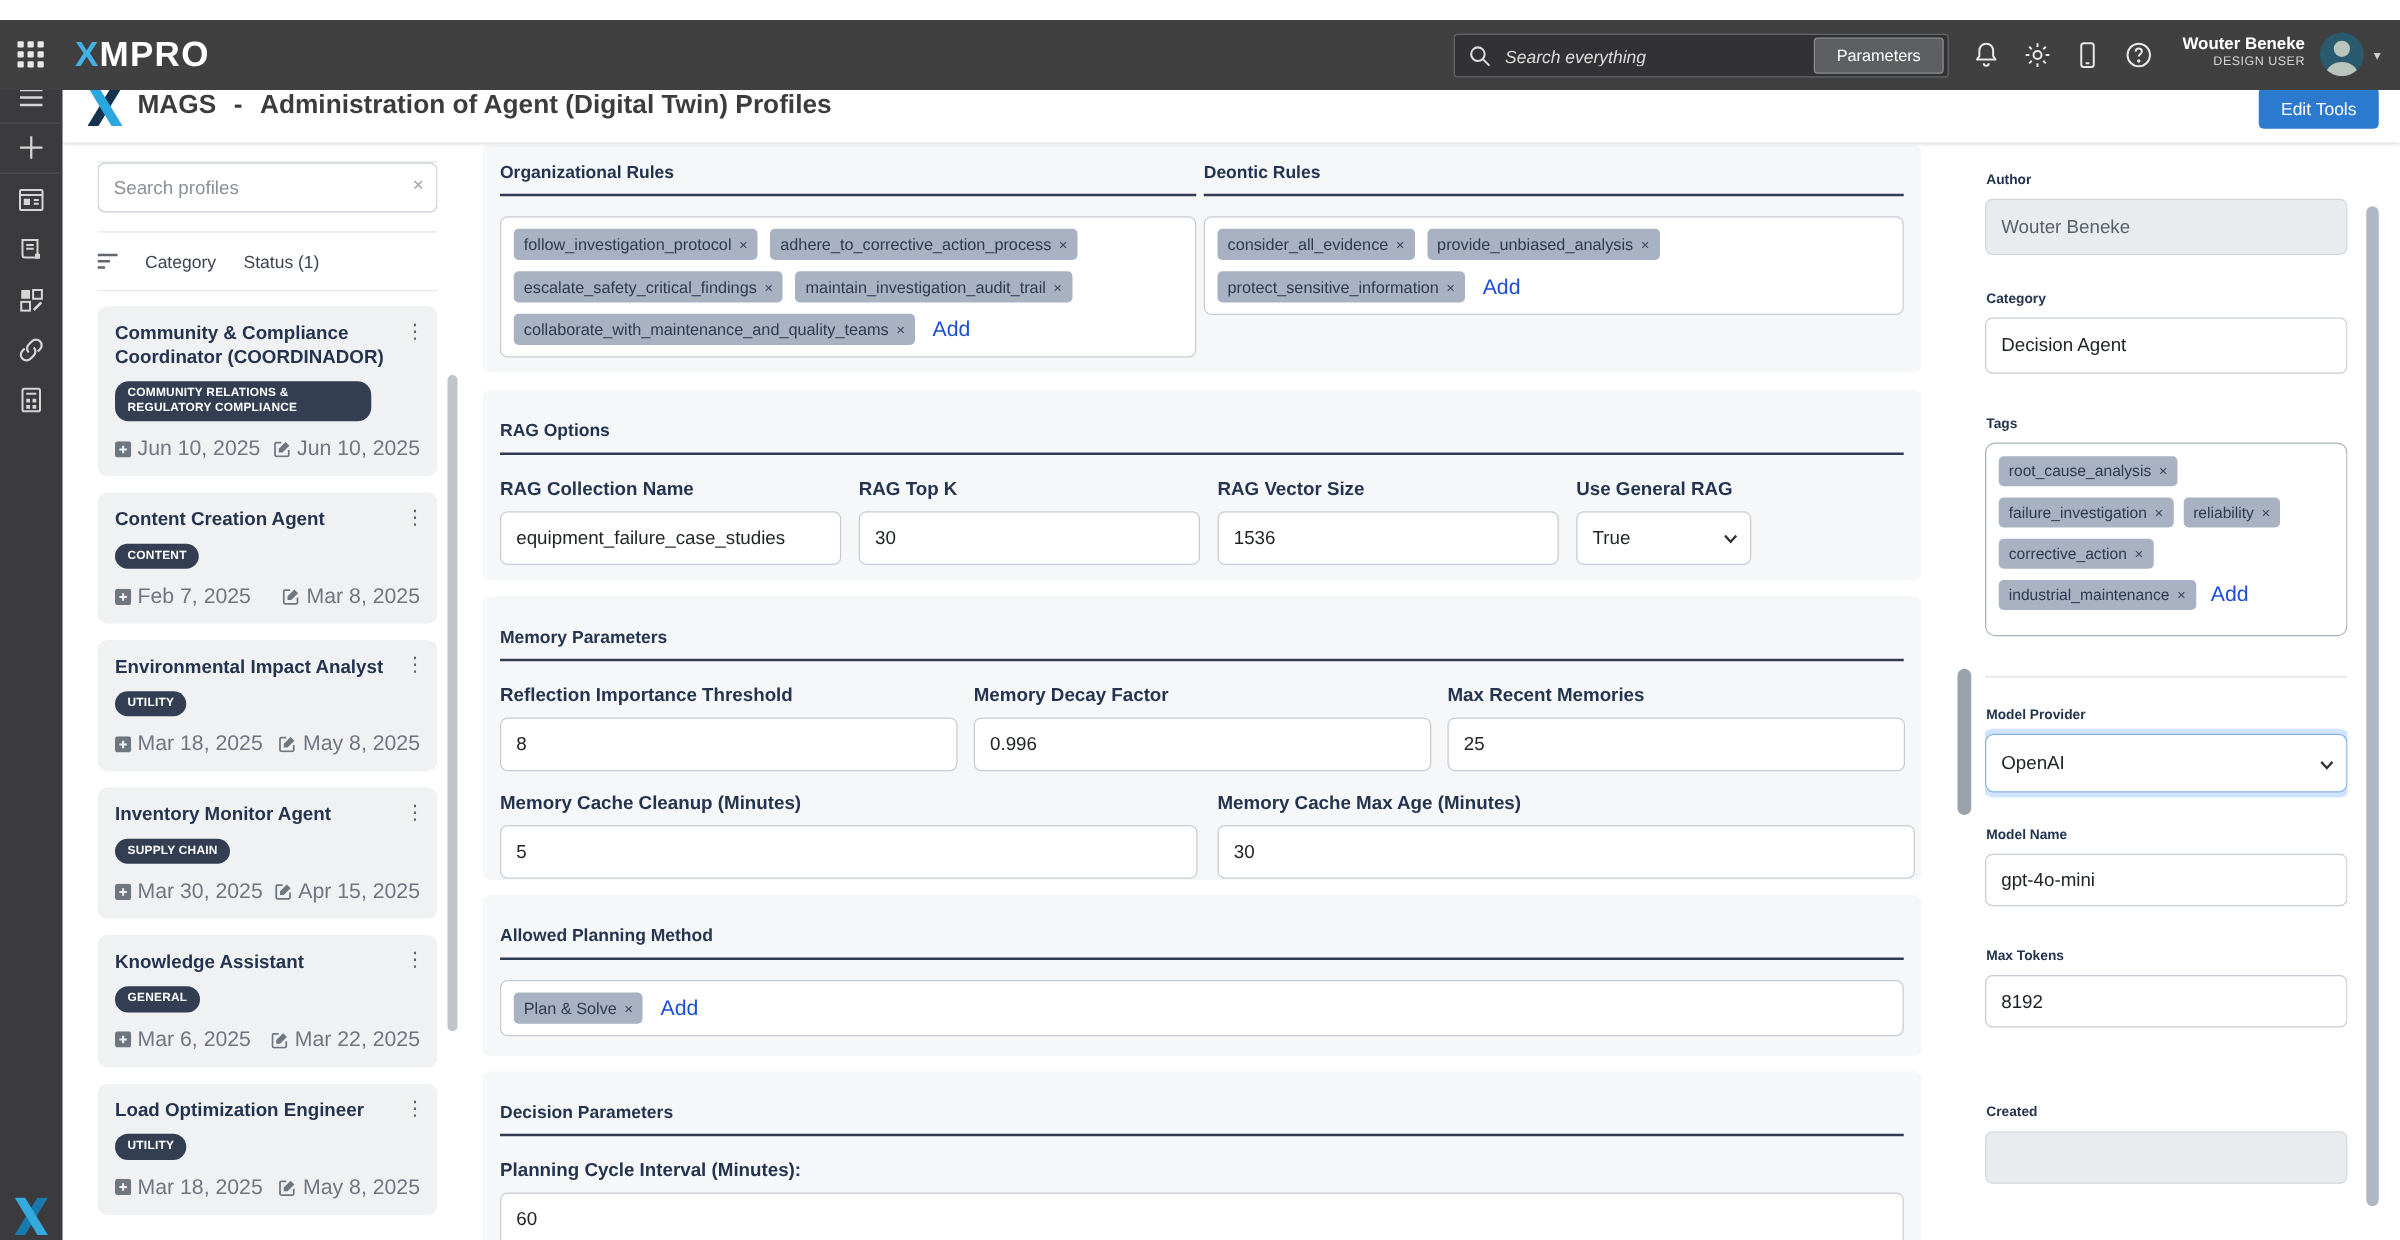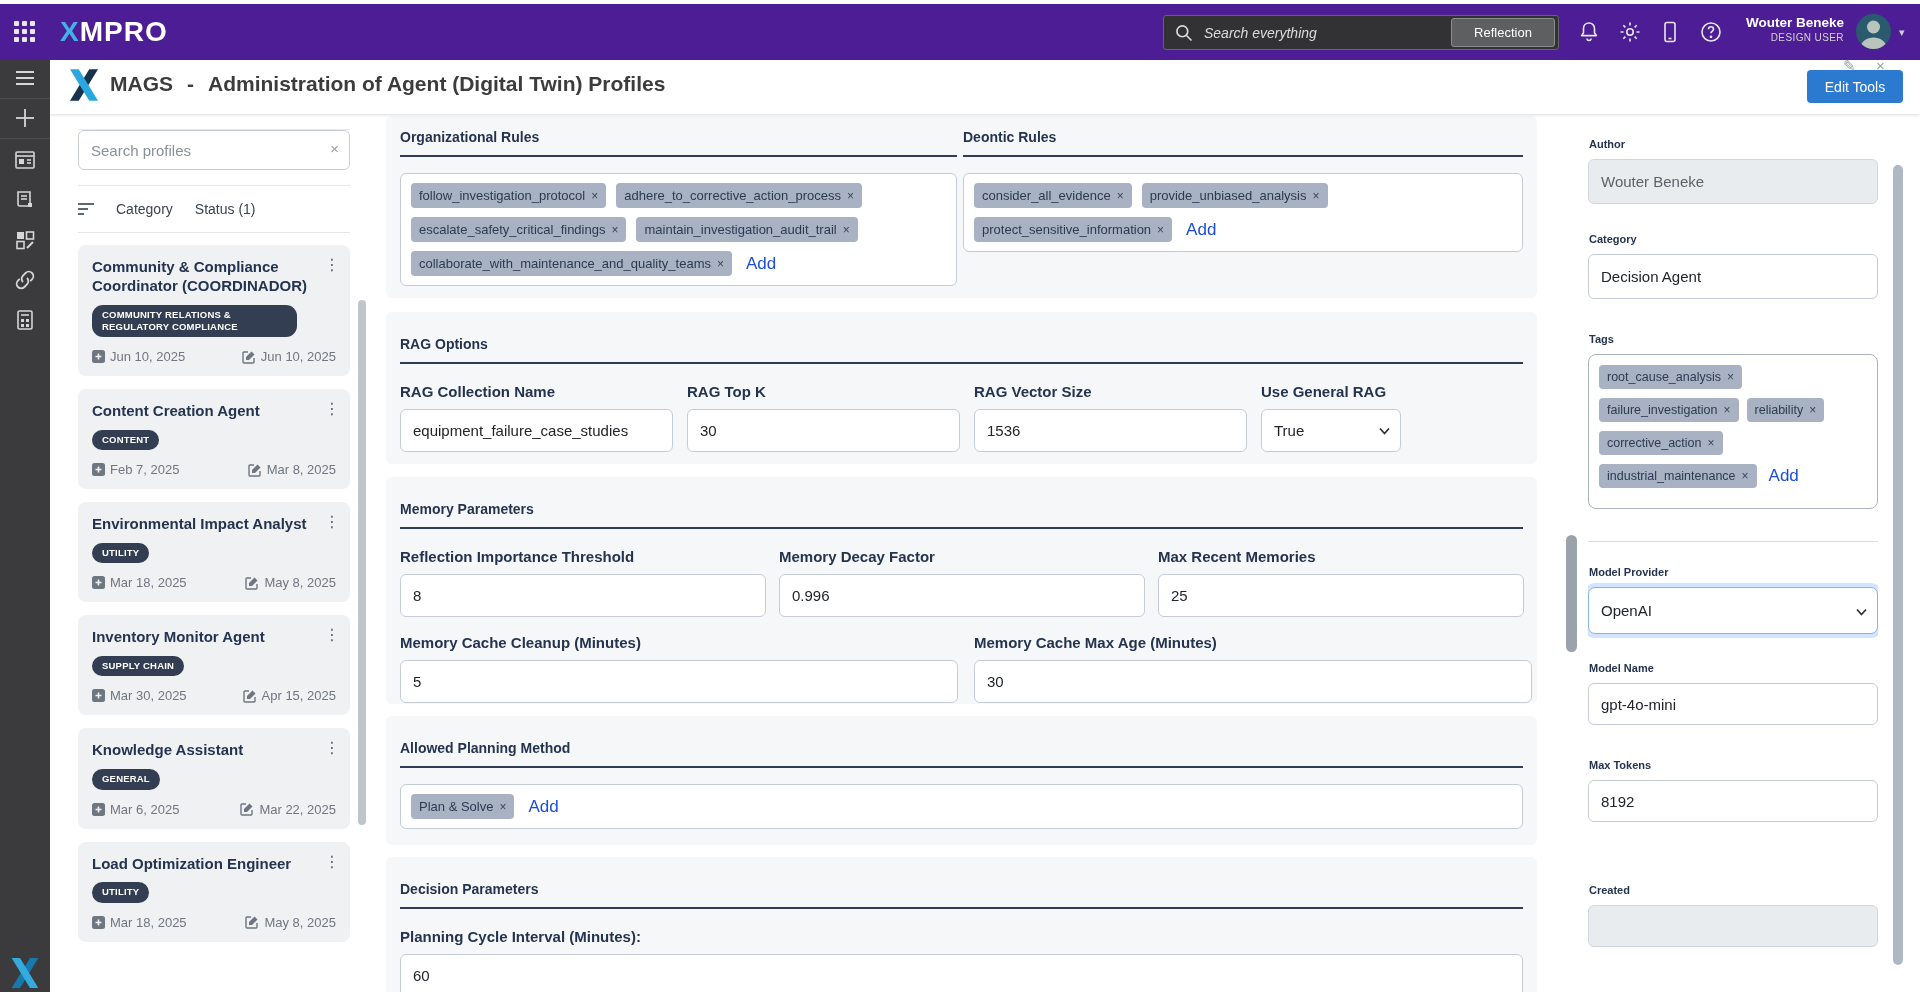--- a/index.html
+++ b/index.html
@@ -1,20 +1,20 @@
 <!DOCTYPE html>
 <html><head>
 <meta charset="utf-8">
 <style>
   * { margin:0; padding:0; box-sizing:border-box; }
   html,body { width:1920px; height:992px; overflow:hidden; background:#fff;
     font-family:"Liberation Sans","DejaVu Sans",sans-serif; }
 
   
-  .topbar { position:absolute; left:0; top:4px; width:1920px; height:56px; background:#4c1d95; z-index:30; }
+  .topbar { position:absolute; left:0; top:16px; width:1920px; height:56px; background:#404040; z-index:30; }
   .appgrid { position:absolute; left:14px; top:17px; width:22px; height:22px; display:grid;
     grid-template-columns:repeat(3,5px); grid-template-rows:repeat(3,5px); gap:3px; cursor:pointer; }
   .appgrid span { background:#e8e8e8; border-radius:1px; }
   .brand { position:absolute; left:60px; top:12px; font-size:28px; font-weight:700; letter-spacing:1px; }
   .brand .bx { color:#43b1e5; } .brand .brest { color:#ffffff; }
   .searchwrap { position:absolute; left:1163px; top:11px; width:396px; height:35px; background:#323234;
     border:1px solid #636567; border-radius:3px; }
   .searchwrap svg { position:absolute; left:10px; top:7px; }
   .searchwrap input { position:absolute; left:40px; top:1px; width:290px; height:31px; background:transparent;
     border:none; outline:none; color:#e6e6e6; font-style:italic; font-size:14px; font-family:inherit; }
@@ -60,21 +60,21 @@
   .flticon { width:16px; height:12px; position:relative; cursor:pointer; }
   .flticon i { position:absolute; left:0; height:2px; background:#5f6670; display:block; }
   .flticon i:nth-child(1){ top:0; width:16px; } .flticon i:nth-child(2){ top:5px; width:10px; }
   .flticon i:nth-child(3){ top:10px; width:6px; }
   .cards { margin-top:12px; display:flex; flex-direction:column; gap:13px; }
   .card { position:relative; background:#f0f1f3; border-radius:8px; padding:13px 14px 12px; cursor:pointer; }
   .card .dots { position:absolute; right:10px; top:10px; color:#5f6670; font-size:16px; cursor:pointer; }
   .cname { font-size:15px; font-weight:700; color:#243450; line-height:1.25; padding-right:16px; }
   .cbadge { display:inline-block; margin-top:9px; background:#333e52; color:#fff; font-size:9.5px; font-weight:700;
     padding:4px 10px; border-radius:11px; line-height:1.3; max-width:205px; letter-spacing:.2px; }
-  .cdates { margin-top:12px; display:flex; justify-content:space-between; color:#6f7680; font-size:13px; }
+  .cdates { margin-top:12px; display:flex; justify-content:space-between; color:#6f7680; font-size:17px; }
   .cdate { display:flex; align-items:center; gap:5px; }
 
   
   .sb { position:absolute; border-radius:5px; cursor:pointer; }
   .sb-left  { left:358px; top:300px; width:8px;  height:525px; background:#c0c5cc; }
   .sb-main  { left:1566px; top:535px; width:11px; height:117px; background:#9aa2ab; border-radius:6px; }
   .sb-right { left:1893px; top:165px; width:10px; height:800px; background:#aeb8c4; }
 
   
   .main { position:absolute; left:386px; top:114px; width:1151px; height:878px; overflow:hidden; }
@@ -132,21 +132,21 @@
       <span></span>
   </div>
   <div class="brand"><span class="bx">X</span><span class="brest">MPRO</span></div>
 
   <div class="searchwrap">
     <svg width="20" height="20" viewBox="0 0 24 24" fill="none" stroke="#dcdcdc" stroke-width="2">
         <circle cx="10" cy="10" r="6.5"></circle>
         <line x1="15" y1="15" x2="21" y2="21"></line>
       </svg>
     <input placeholder="Search everything" style="">
-    <button class="scopebtn">Reflection</button>
+    <button class="scopebtn">Parameters</button>
   </div>
 
   <svg class="tbicon" style="left:1577px" viewBox="0 0 24 24" fill="none" stroke="#e8e8e8" stroke-width="1.6" stroke-linejoin="round">
       <path d="M12 3c-3.3 0-5.5 2.4-5.5 5.5v4.2L4.6 15.6h14.8l-1.9-2.9V8.5C17.5 5.4 15.3 3 12 3z"></path>
       <path d="M10 18.5a2 2 0 0 0 4 0"></path>
     </svg>
   <svg class="tbicon" style="left:1618px" viewBox="0 0 24 24" fill="none" stroke="#e8e8e8" stroke-width="1.6">
       <circle cx="12" cy="12" r="3.2"></circle>
       <path d="M12 2.5v3M12 18.5v3M2.5 12h3M18.5 12h3M5.3 5.3l2.1 2.1M16.6 16.6l2.1 2.1M18.7 5.3l-2.1 2.1M7.4 16.6l-2.1 2.1"></path>
     </svg>

